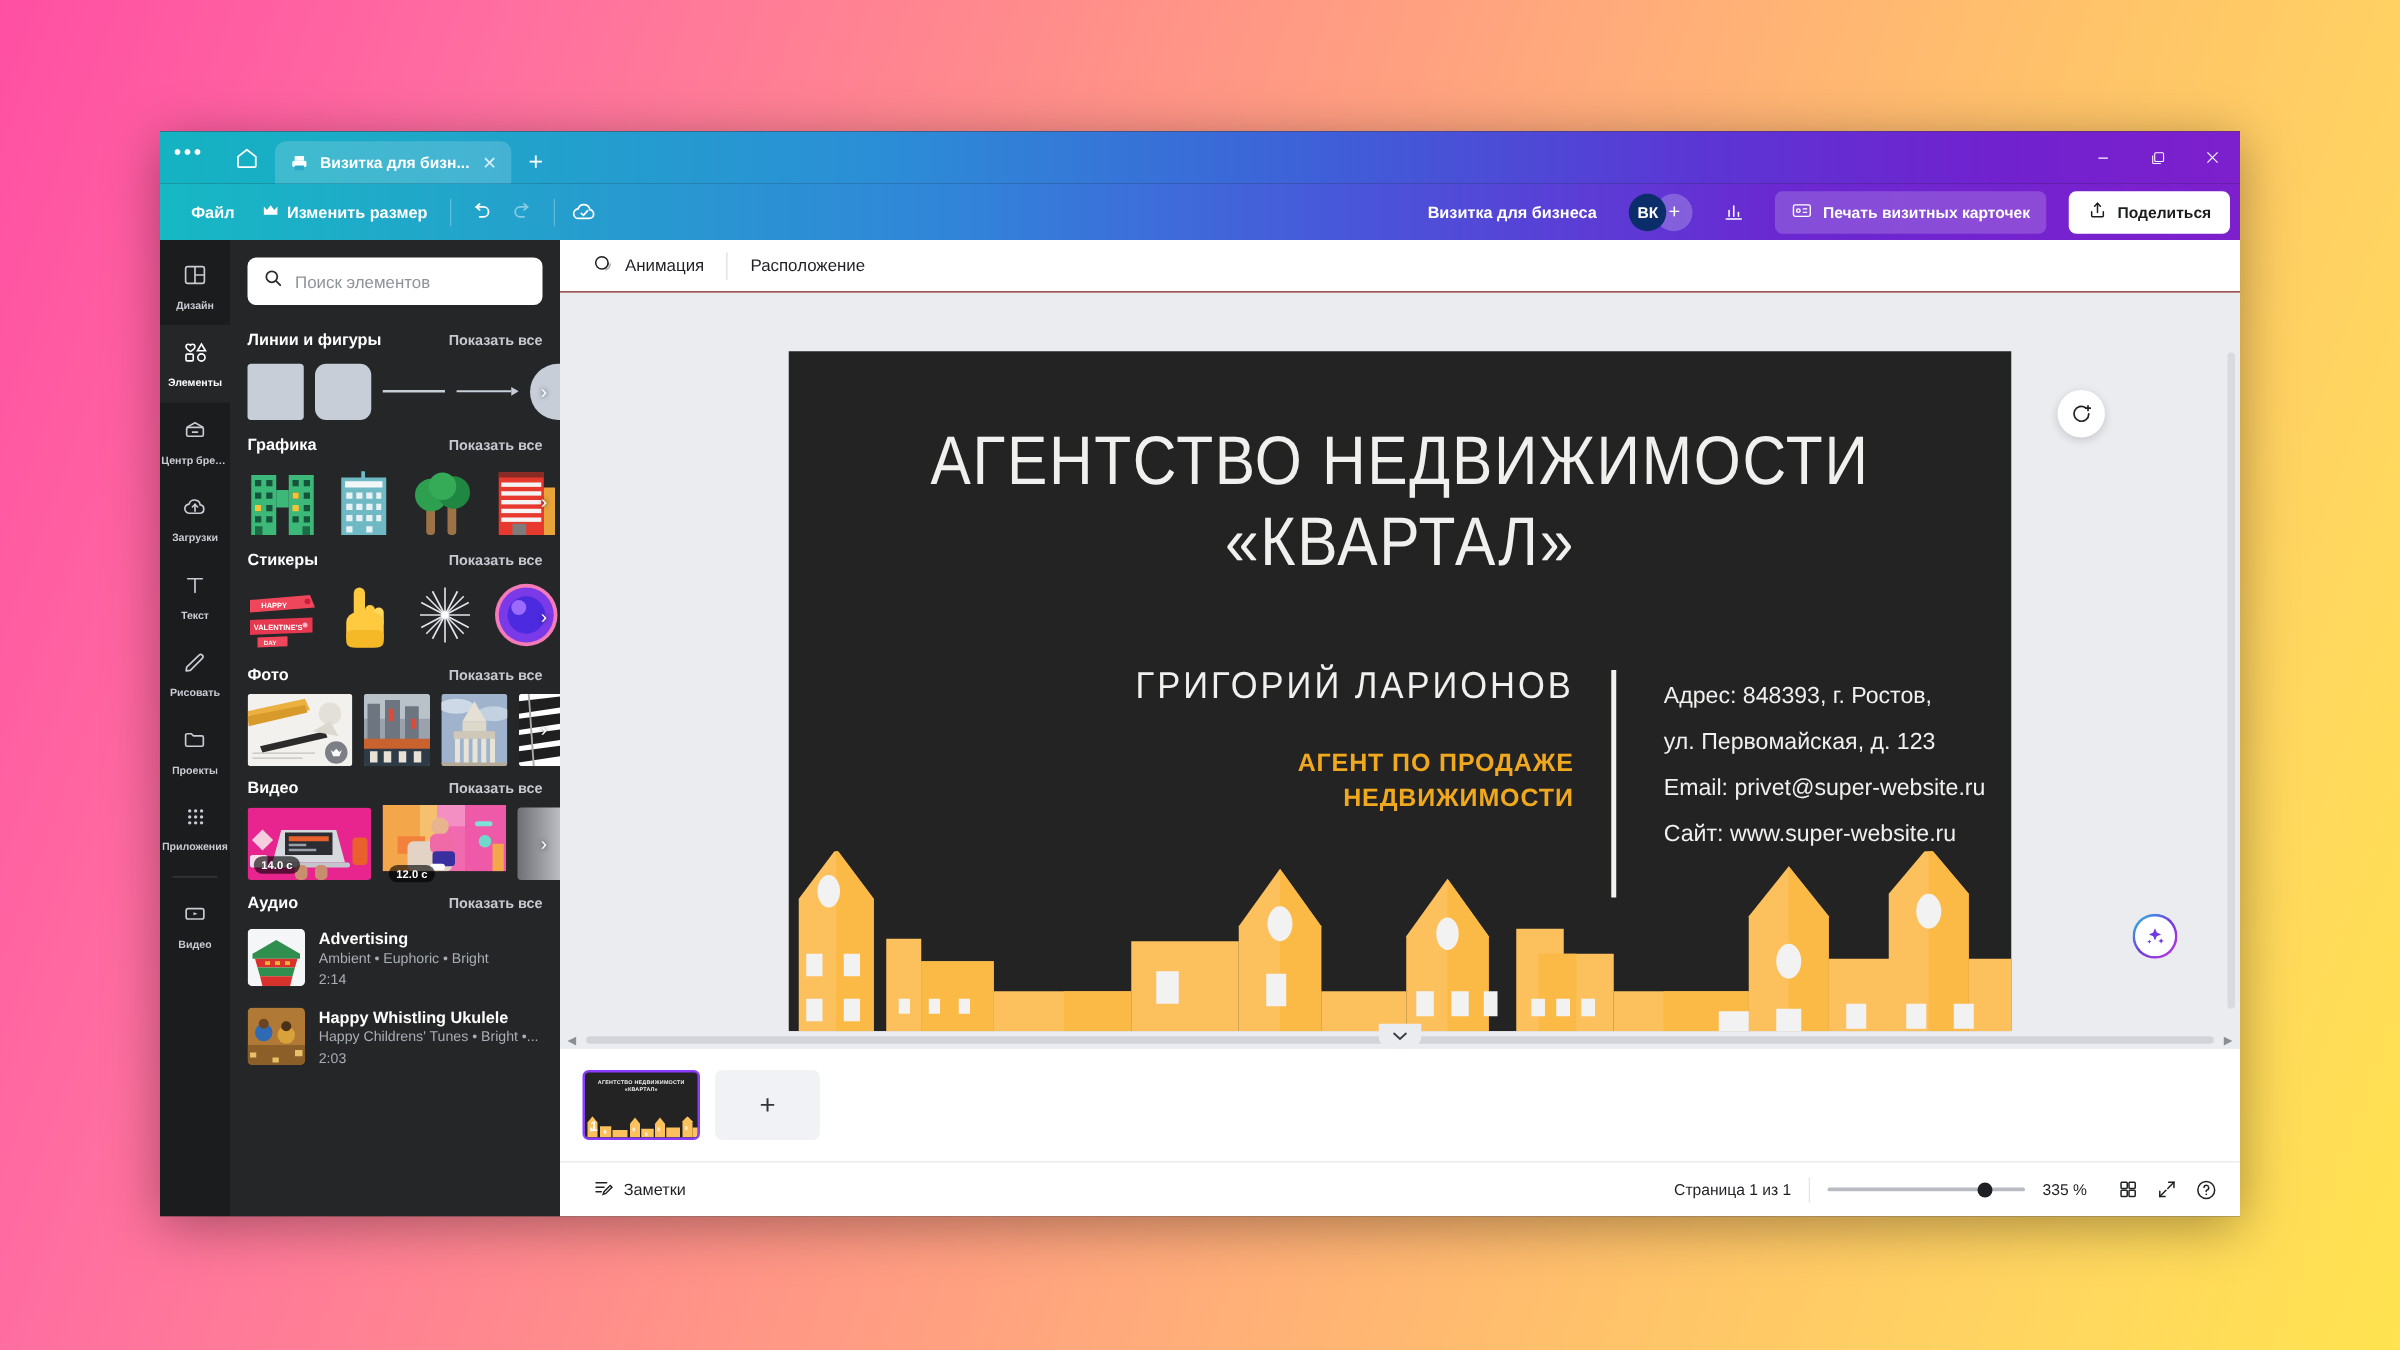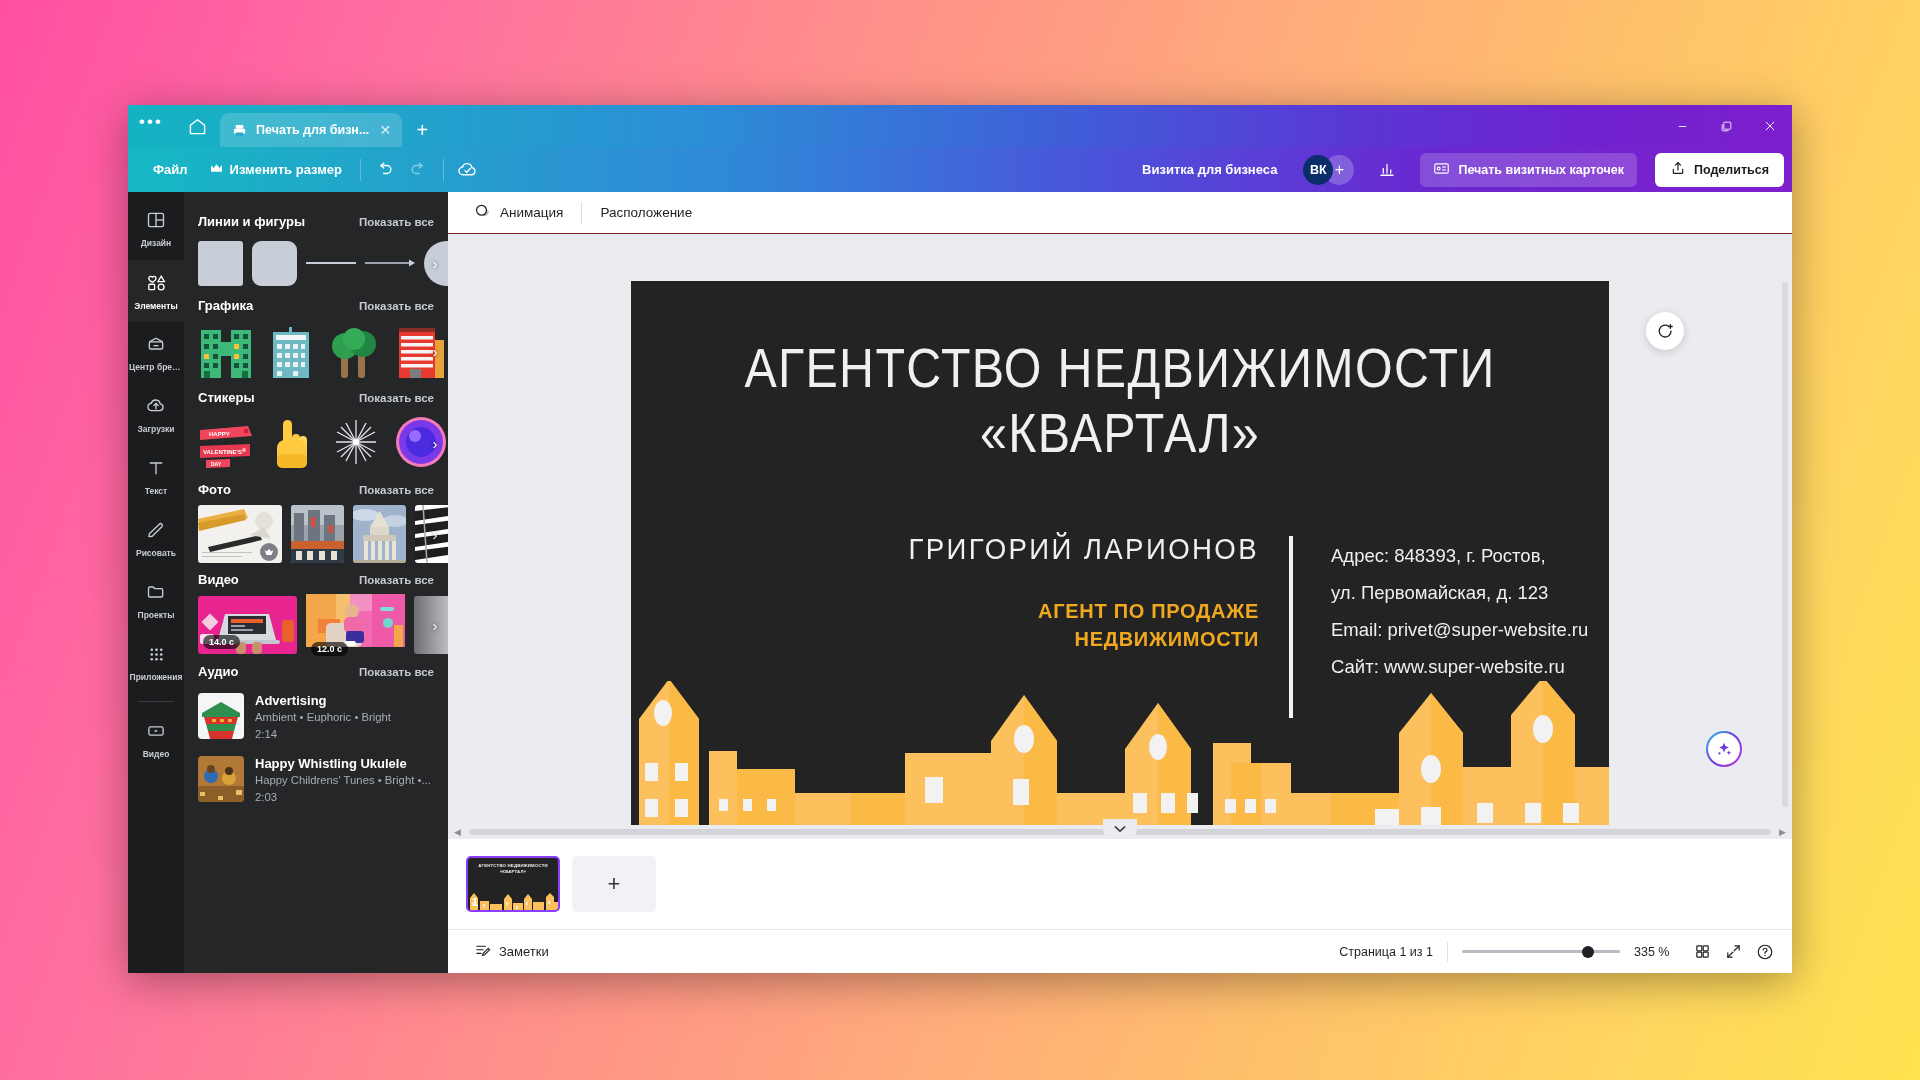--- a/index.html
+++ b/index.html
@@ -403,21 +403,21 @@
         </svg>
     </div>
     <div class="browser-tab">
       <span class="favicon">
         <svg width="15" height="15" viewBox="0 0 24 24" fill="#fff">
             <rect x="6" y="3" width="12" height="6" rx="1"></rect>
             <rect x="3" y="9" width="18" height="8" rx="2"></rect>
             <rect x="6" y="15" width="12" height="6" rx="1" fill="#2aa8c6"></rect>
           </svg>
       </span>
-      <span class="tab-title">Печать для бизн...</span>
+      <span class="tab-title">Визитка для бизн...</span>
       <span class="tab-close">✕</span>
     </div>
     <div id="new-tab-btn">+</div>
     <div id="window-controls">
       <div class="wc">
         <svg width="13" height="13" viewBox="0 0 24 24" stroke="#fff" stroke-width="1.6">
             <line x1="5" y1="12" x2="19" y2="12"></line>
           </svg>
       </div>
       <div class="wc">
@@ -597,20 +597,31 @@
           <svg width="20" height="20" viewBox="0 0 24 24" fill="none" stroke="currentColor" stroke-width="1.6">
               <rect x="3.5" y="7" width="17" height="10" rx="2"></rect>
               <polygon points="10.5,10.5 14.5,12 10.5,13.5" fill="currentColor" stroke="none"></polygon>
             </svg>
         </span>
         <span class="rl">Видео</span>
       </div>
     </div>
 
     <div id="elements-panel">
+      <div id="search-row">
+        <div id="search-box">
+          <span>
+            <svg width="17" height="17" viewBox="0 0 24 24" fill="none" stroke="#2a2b2d" stroke-width="2" stroke-linecap="round">
+                <circle cx="10.5" cy="10.5" r="6.2"></circle>
+                <line x1="15.2" y1="15.2" x2="20" y2="20"></line>
+              </svg>
+          </span>
+          <input type="text" placeholder="Поиск элементов" style="">
+        </div>
+      </div>
 
       <div class="panel-scroll">
 
         <div class="sec-head">
           <span class="sec-title">Линии и фигуры</span>
           <span class="sec-all">Показать все</span>
         </div>
         <div class="row-strip" style="height:54px;align-items:center;">
           <div class="tile shape-box" style="width:45px;height:45px;"></div>
           <div class="tile shape-box" style="width:45px;height:45px;border-radius:9px;"></div>

